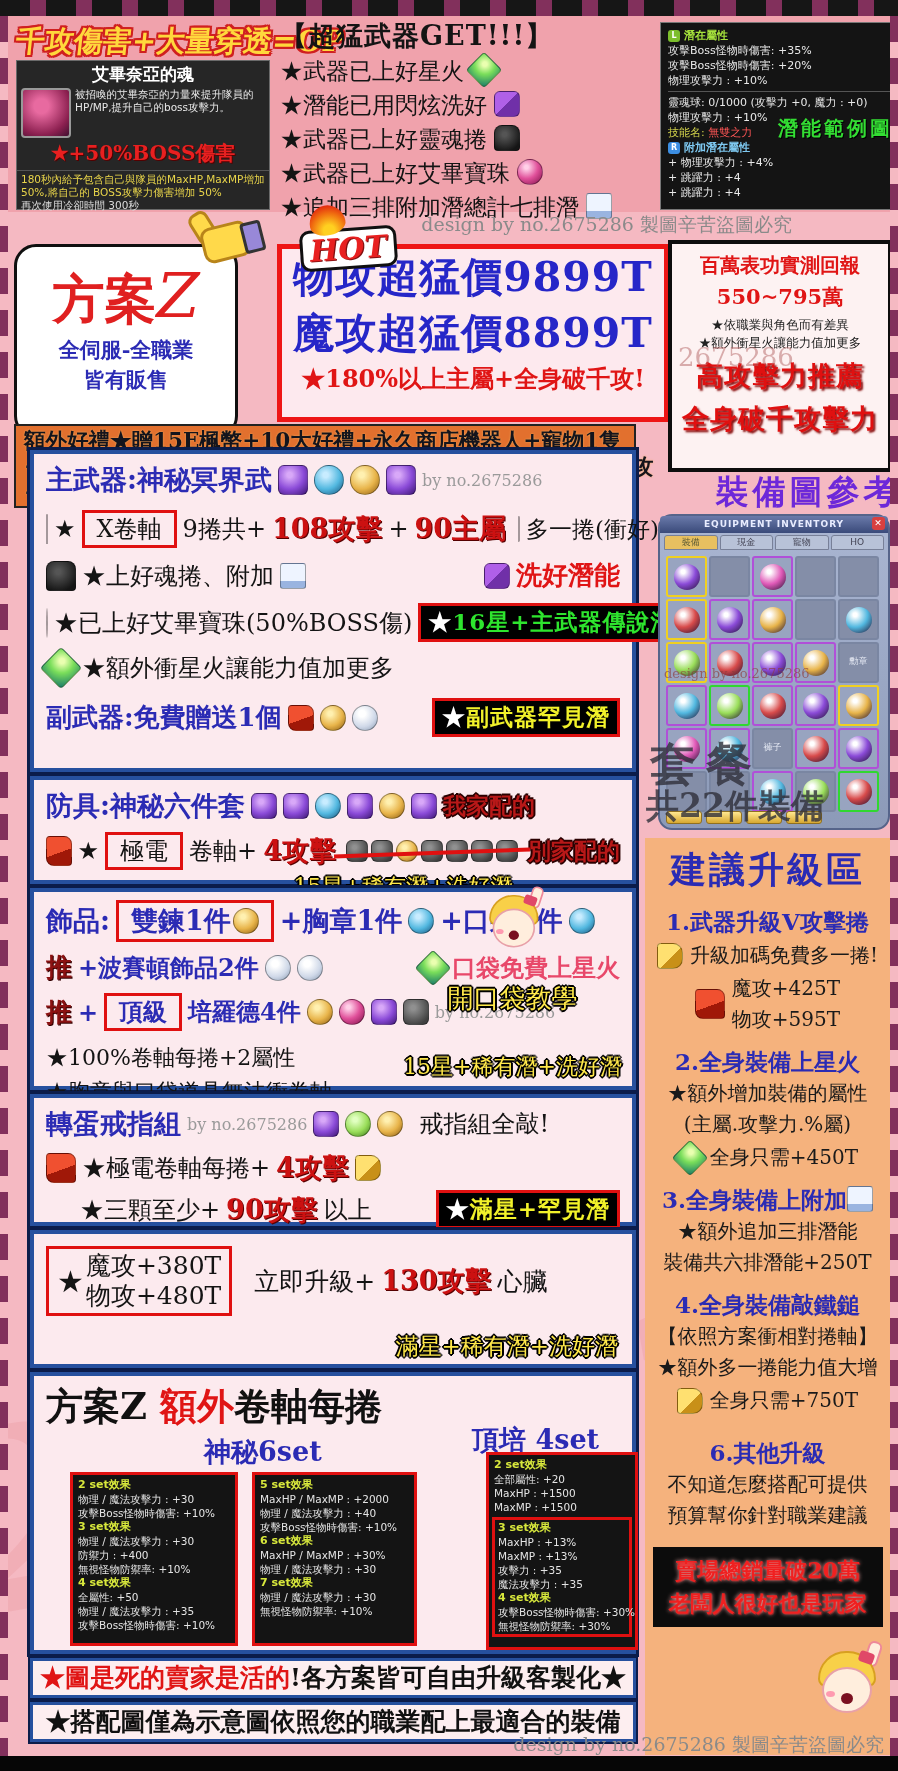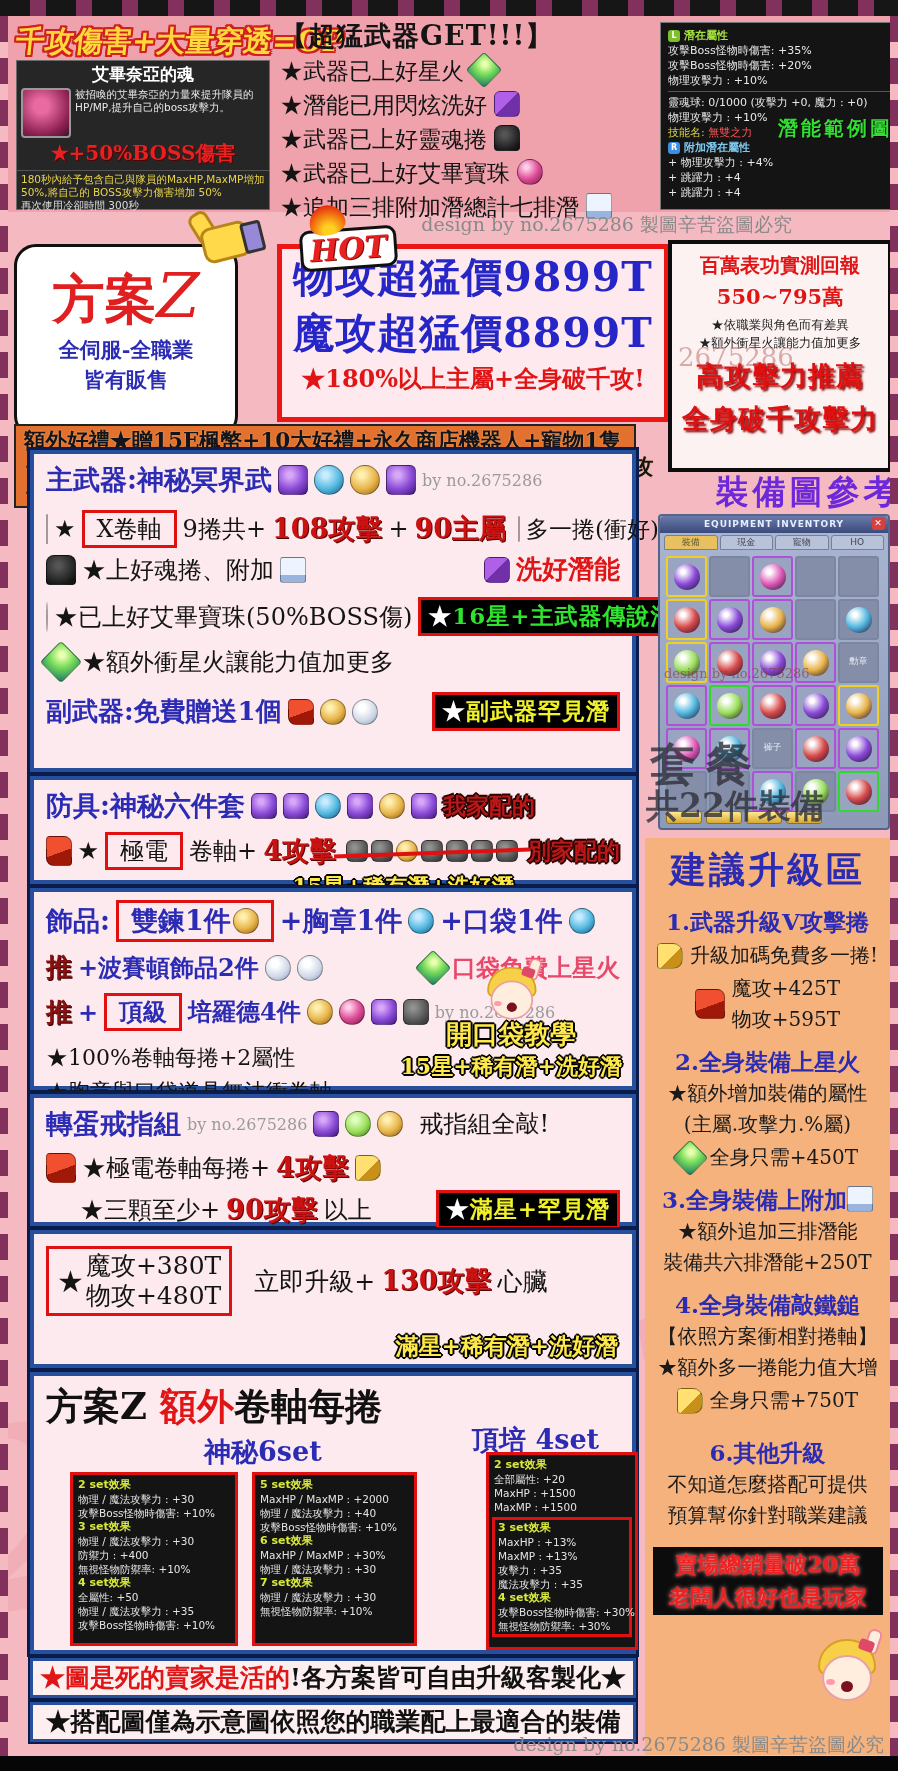--- a/index.html
+++ b/index.html
@@ -69,22 +69,22 @@
   .panel{position:absolute;left:30px;width:606px;background:#fceaee;border:4px solid #26509e;box-shadow:0 0 0 3px #0b1c4a;box-sizing:border-box;padding:6px 12px;z-index:2;}
   .prow{display:flex;align-items:center;gap:6px;padding:2px 0;white-space:nowrap;}
   .spacer{flex:1;}
   .blue-h{color:#2b2bb4;font-size:27px;font-weight:bold;}
   .body-t{color:#141414;font-size:24px;}
   .red-big{color:#cc1111;font-weight:bold;font-size:27px;text-shadow:1px 1px 0 #550000;}
   .red-box{border:3px solid #e01010;padding:0 12px;display:inline-flex;align-items:center;gap:2px;}
   .badge{display:inline-block;background:#000;border:3px solid #e01010;padding:1px 7px;font-size:23px;font-weight:bold;letter-spacing:1px;white-space:nowrap;}
   .badge .b-star{color:#fff;} .b-green{color:#2ee52e;} .b-yellow{color:#f2f22a;}
   .wm-small{color:#9a9a9a;font-size:16px;font-weight:normal;}
-  .outline-y{color:#ffe84a;font-weight:bold;
-    text-shadow:-2px 0 #000,2px 0 #000,0 -2px #000,0 2px #000,-1px -1px #000,1px 1px #000,-1px 1px #000,1px -1px #000;}
+  .outline-y{color:#ffe84a;font-weight:normal;
+    text-shadow:-2px 0 #000,2px 0 #000,0 -2px #000,0 2px #000,-1px -1px #000,1px 1px #000,-1px 1px #000,1px -1px #000;margin-top:36px;}
   .outline-r{color:#b81818;font-weight:bold;
     text-shadow:-2px 0 #2a0000,2px 0 #2a0000,0 -2px #2a0000,0 2px #2a0000,1px 1px #2a0000,-1px -1px #2a0000;}
   .pink-t{color:#e8486a;font-weight:bold;font-size:24px;}
   .red-t{color:#e01515;font-weight:bold;font-size:26px;}
   .push{color:#8b1111;font-weight:bold;font-size:26px;text-shadow:1px 1px 0 #300;}
   
   .chip{display:inline-block;width:24px;height:24px;border-radius:5px;vertical-align:-4px;border:1px solid rgba(0,0,0,.35);}
   .chip.sm{width:20px;height:20px;} .chip.lg{width:28px;height:28px;}
   .c-gem{background:radial-gradient(circle at 35% 30%,#eaffb0 10%,#7ade5a 45%,#1a7a6a 100%);transform:rotate(45deg);border-radius:4px;}
   .c-cube{background:linear-gradient(135deg,#b060e8 0 50%,#7030a8 50% 100%);border-radius:6px;}
@@ -106,21 +106,21 @@
   .fx-red{color:#e01515;}
   .fx-label{position:absolute;color:#2b2bb4;font-size:27px;font-weight:bold;}
   .setbox{position:absolute;background:#141414;border:3px solid #e01010;padding:3px 5px;box-sizing:border-box;
     font-family:"DejaVu Sans","Liberation Sans",sans-serif;font-size:10.5px;line-height:14px;color:#e4e4e4;white-space:nowrap;overflow:hidden;}
   .set-h{color:#d8e83c;font-weight:bold;font-size:11px;}
   .set-redwrap{border:3px solid #e01010;margin:3px -2px 0;padding:1px 3px;}
   
   .foot-strip{position:absolute;left:30px;width:606px;height:40px;background:#fdeef0;border:3px solid #26509e;box-shadow:0 0 0 2px #0b1c4a;box-sizing:border-box;text-align:center;z-index:2;font-size:25px;font-weight:bold;color:#111;line-height:34px;white-space:nowrap;}
   
   .equip-title{position:absolute;left:688px;top:470px;width:240px;text-align:center;color:#6d28d9;font-size:33px;font-weight:bold;letter-spacing:4px;z-index:2;}
-  .inventory{position:absolute;left:658px;top:514px;width:232px;height:316px;background:linear-gradient(180deg,#aab6d2 0,#8c9ab8 100%);border:2px solid #56648a;border-radius:4px;z-index:2;box-sizing:border-box;}
+  .inventory{position:absolute;left:658px;top:514px;width:232px;height:316px;background:linear-gradient(180deg,#aab6d2 0,#8c9ab8 100%);border:2px solid #56648a;border-radius:14px;z-index:2;box-sizing:border-box;}
   .inv-titlebar{height:17px;background:linear-gradient(180deg,#6a7aaa,#3a4a7a);border-radius:4px 4px 0 0;color:#e8ecff;font-family:"DejaVu Sans",sans-serif;font-size:9px;font-weight:bold;letter-spacing:1px;text-align:center;line-height:17px;position:relative;}
   .inv-close{position:absolute;right:3px;top:1px;width:13px;height:13px;background:#d84040;color:#fff;border-radius:3px;font-size:9px;line-height:13px;text-align:center;}
   .inv-tabs{display:flex;gap:2px;padding:2px 4px;}
   .inv-tab{flex:1;background:#b8c2d8;border:1px solid #788098;border-radius:3px 3px 0 0;font-family:"DejaVu Sans",sans-serif;font-size:9px;color:#445;text-align:center;line-height:13px;}
   .inv-tab.active{background:#e8c060;color:#553;}
   .inv-grid{display:grid;grid-template-columns:repeat(5,41px);grid-auto-rows:41px;gap:2px;padding:4px 6px;}
   .cell{background:#98a4c0;border:2px solid #aab4cc;border-radius:3px;box-sizing:border-box;position:relative;font-family:"DejaVu Sans",sans-serif;font-size:9px;color:#e6eaf4;text-align:center;line-height:35px;}
   .cell.b-e{background:#848ea8;border-color:#7a86a2;}
   .cell.b-y{border-color:#f0d020;} .cell.b-p{border-color:#b050d8;} .cell.b-g{border-color:#30d830;}
   .blob{position:absolute;left:50%;top:50%;width:26px;height:26px;margin:-13px 0 0 -13px;border-radius:50%;}
@@ -128,21 +128,21 @@
   .inv-ov1{position:absolute;left:-10px;top:218px;font-size:46px;font-weight:bold;color:rgba(48,48,58,.8);letter-spacing:10px;z-index:3;white-space:nowrap;}
   .inv-ov2{position:absolute;left:-14px;top:268px;font-size:33px;font-weight:bold;color:rgba(48,48,58,.8);z-index:3;white-space:nowrap;}
   .inv-bottom{position:absolute;bottom:4px;left:6px;display:flex;gap:4px;}
   .inv-btn{width:34px;height:11px;background:linear-gradient(180deg,#ffe890,#d8a830);border:1px solid #907020;border-radius:3px;}
   .upgrade-panel{position:absolute;left:645px;top:838px;width:245px;height:917px;background:#f5b27d;box-sizing:border-box;padding:8px 4px;text-align:center;z-index:1;}
   .up-title{font-size:36px;font-weight:bold;color:#2b2bb4;letter-spacing:3px;}
   .up-h{font-size:23px;font-weight:bold;color:#2b2bb4;margin-top:12px;white-space:nowrap;}
   .up-t{font-size:20px;color:#1a1a1a;line-height:31px;white-space:nowrap;}
   .up-row{display:flex;align-items:center;justify-content:center;gap:7px;margin-top:2px;}
   .up-prices{text-align:left;}
-  .seller-box{margin:16px auto 0;width:226px;background:#0c0c0c;padding:1px 2px;}
+  .seller-box{margin:16px auto 0;width:226px;background:#0c0c0c;padding:7px 2px;}
   .seller-box div{font-size:22px;font-weight:bold;color:#f02020;line-height:33px;white-space:nowrap;
     text-shadow:0 0 4px #ffb0b0,1px 1px 0 #600;}
   
   .chibi{position:relative;width:64px;height:72px;display:inline-block;}
   .chibi .arm{position:absolute;top:0;right:-2px;width:10px;height:22px;background:#ffeedd;border:2px solid #e89;border-radius:6px;transform:rotate(18deg);}
   .chibi .hair{position:absolute;bottom:26px;left:4px;width:54px;height:32px;background:#f8d048;border:2px solid #d8a020;border-radius:28px 28px 8px 8px;}
   .chibi .bow{position:absolute;bottom:50px;right:4px;width:15px;height:11px;background:#e04868;border-radius:3px;transform:rotate(20deg);}
   .chibi .face{position:absolute;bottom:0;left:8px;width:46px;height:42px;background:#ffeedd;border:2px solid #e8a0a8;border-radius:50%;}
   .chibi .mouth{position:absolute;bottom:9px;left:27px;width:12px;height:11px;background:#7a1020;border-radius:50%;}
   .chibi .cheek{position:absolute;bottom:16px;left:12px;width:9px;height:6px;background:#ff9ab0;border-radius:50%;}
@@ -263,21 +263,21 @@
       <span class="body-t">★</span>
       <span class="red-box body-t">X卷軸</span>
       <span class="body-t">9捲共+</span>
       <span class="red-big">108攻擊</span>
       <span class="body-t">+</span>
       <span class="red-big">90主屬</span>
       <span class="spacer"></span>
       <span class="chip c-hammer"></span>
       <span class="body-t" style="font-size:23px;">多一捲(衝好)</span>
     </div>
-    <div class="prow" style="">
+    <div class="prow" style="margin-top:6px;">
       <span class="chip lg c-soul"></span>
       <span class="body-t">★上好魂捲、附加</span>
       <span class="chip c-scroll"></span>
       <span class="spacer"></span>
       <span class="chip c-cube"></span>
       <span class="red-t">洗好潛能</span>
     </div>
     <div class="prow" style="margin-top:6px;">
       <span class="chip lg c-orb"></span>
       <span class="body-t">★已上好艾畢寶珠(50%BOSS傷)</span>

